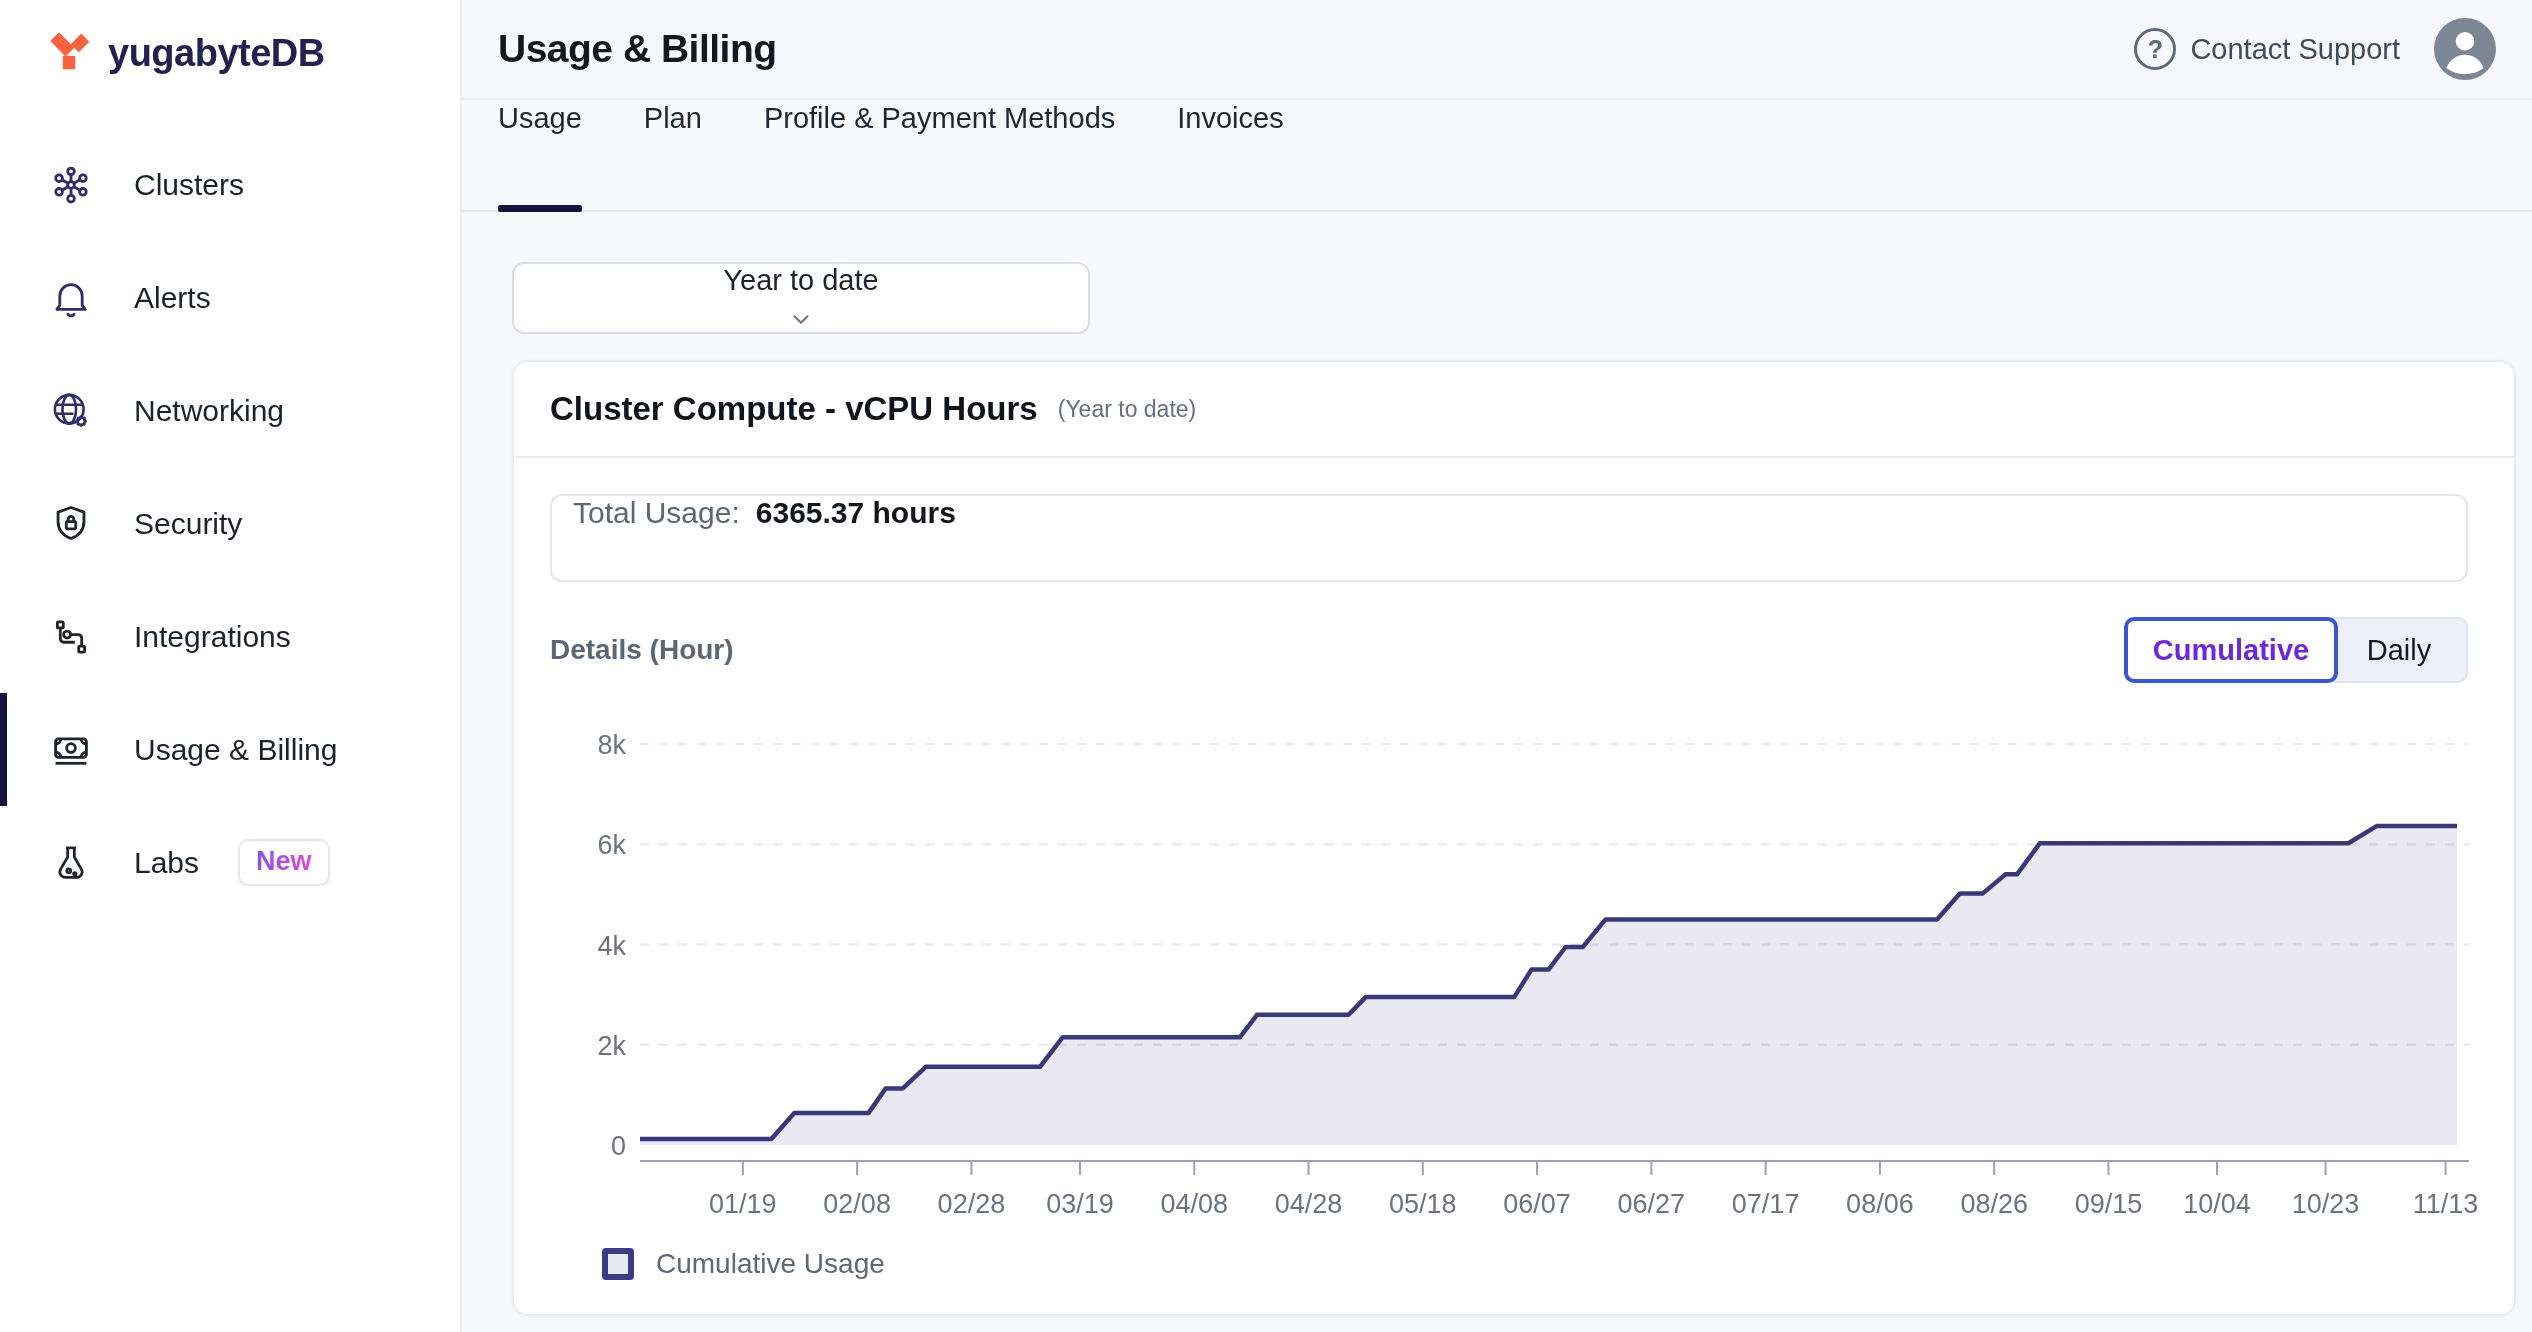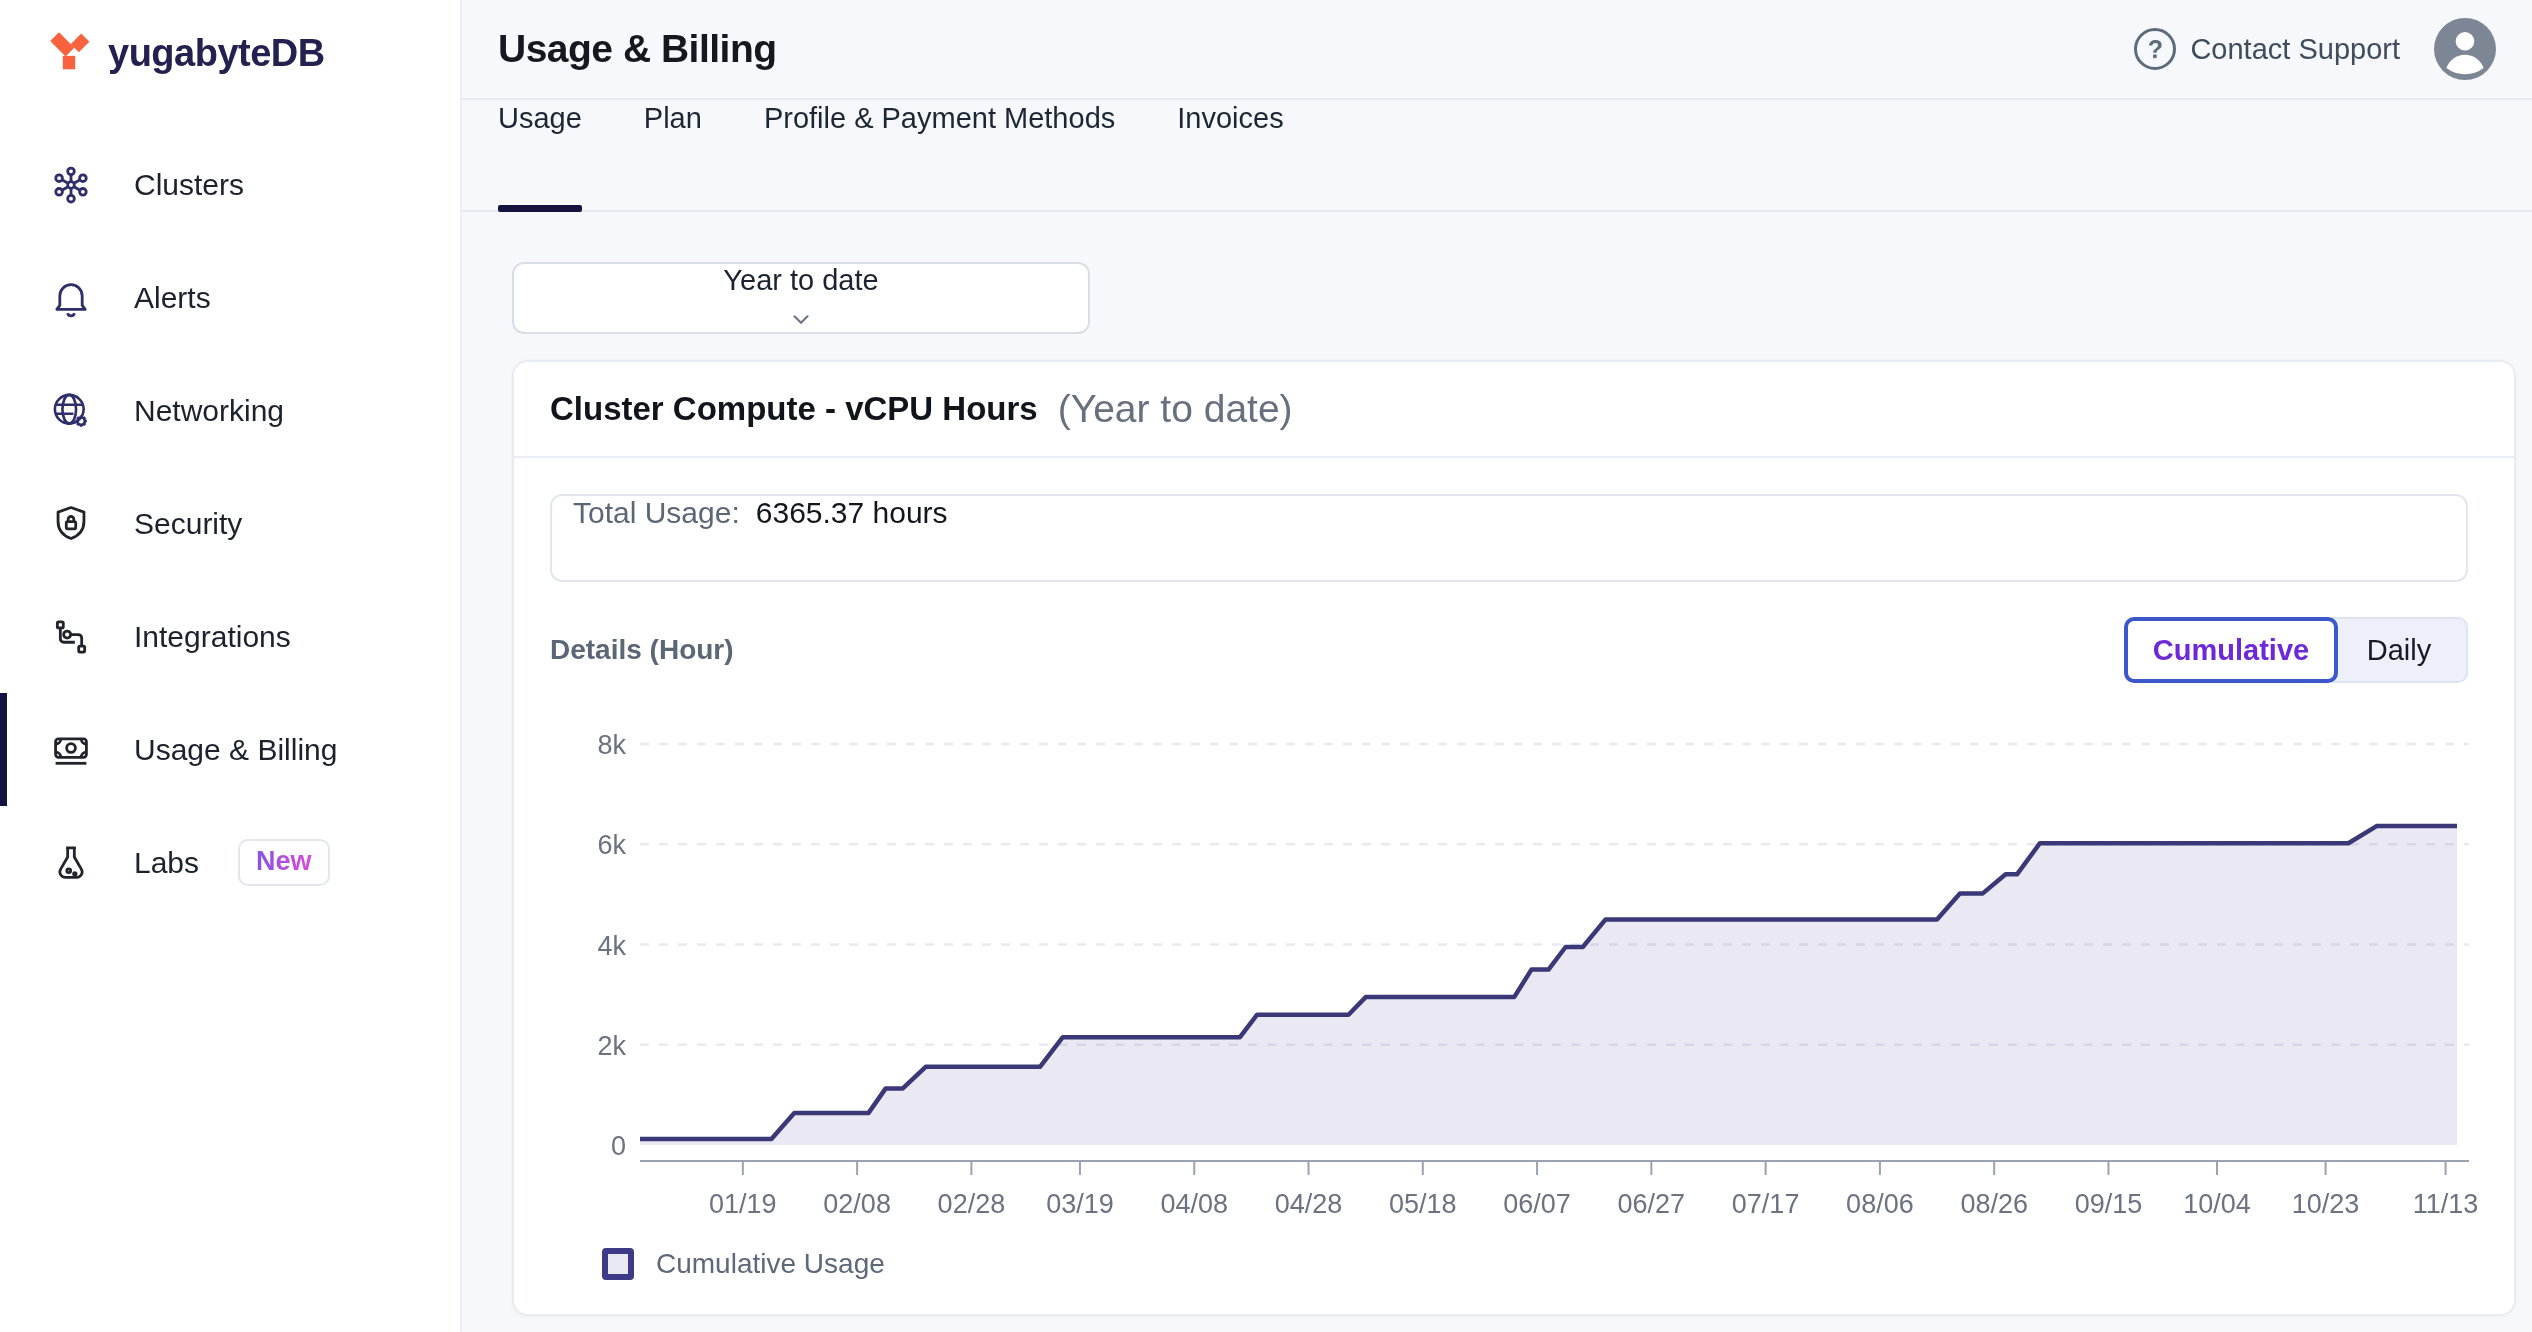--- a/index.html
+++ b/index.html
@@ -90,29 +90,29 @@
   .chevron { width:26px; height:26px; }
 
   
   .card {
     position:absolute; left:50px; top:360px; width:2004px; height:956px;
     background:#fff; border:2px solid #e8ebf0; border-radius:16px;
     box-shadow:0 1px 4px rgba(16,24,40,0.04);
   }
   .card-header { height:96px; display:flex; align-items:center; padding:0 36px; border-bottom:2px solid #e9ecf0; }
   .card-title { font-size:33px; font-weight:bold; color:#10151c; }
-  .card-subtitle { font-size:39px; color:#67707e; margin-left:20px; }
+  .card-subtitle { font-size:23px; color:#67707e; margin-left:20px; }
 
   .total-box {
     position:absolute; left:36px; top:132px; width:1918px; height:88px;
     border:2px solid #e3e7ed; border-radius:12px; background:#fff;
     display:flex; padding:0 21px;
   }
   .total-label { font-size:30px; color:#5c6776; }
-  .total-value { font-size:30px; font-weight:normal; color:#12161d; margin-left:16px; }
+  .total-value { font-size:30px; font-weight:bold; color:#12161d; margin-left:16px; }
 
   .details-row {
     position:absolute; left:36px; top:252px; width:1918px; height:72px;
     display:flex; align-items:center; justify-content:space-between;
   }
   .details-label { font-size:28px; font-weight:bold; color:#5b6676; }
   .toggle { display:flex; align-items:center; }
   .toggle-btn { height:66px; display:flex; align-items:center; justify-content:center; cursor:pointer; }
   .toggle-btn.selected {
     width:214px; background:#fff; border:4px solid #3b57cb; border-radius:10px;

